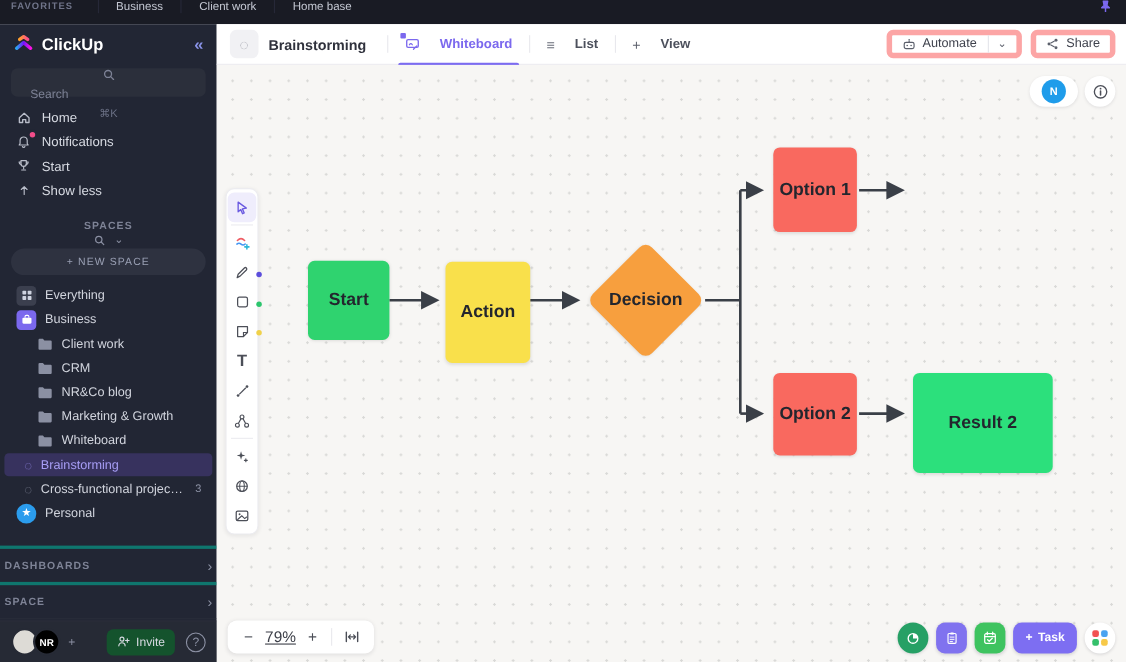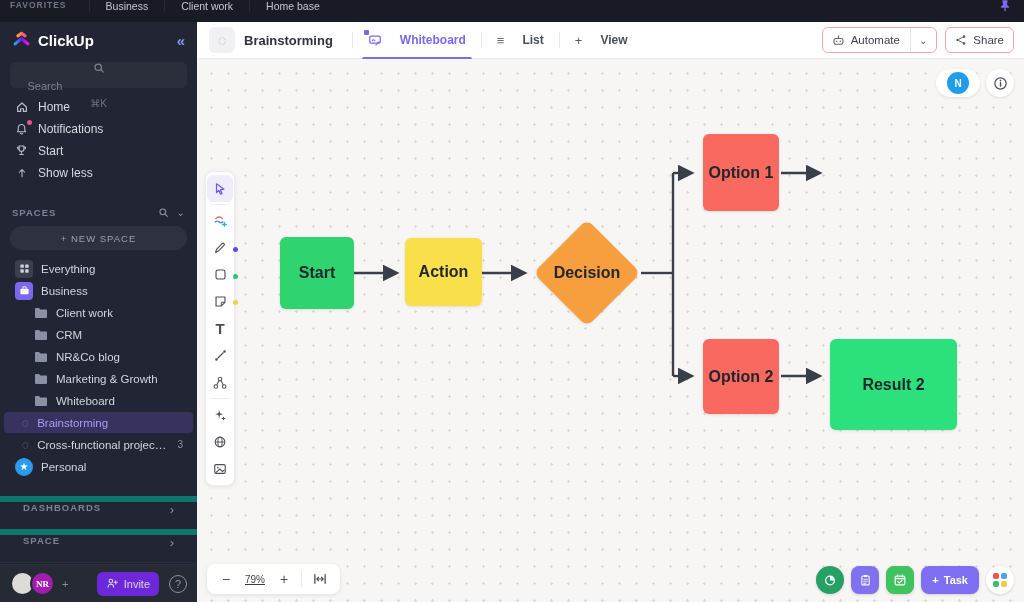--- a/index.html
+++ b/index.html
@@ -22,61 +22,61 @@
   .brand-row { height:36px; display:flex; align-items:center; padding:0 12px; }
   .brand-name { font-size:15px; font-weight:700; color:#fff; margin-left:7px; flex:1; }
   .collapse { color:#8a93e8; font-size:15px; font-weight:700; cursor:pointer; }
   .search-box { margin:4px 10px 8px; height:26px; background:#2b2f3b; border-radius:6px; display:flex; align-items:center; padding:0 8px; gap:6px; color:#7d8296;flex-direction:column; }
   .search-input { flex:1; background:transparent; border:0; outline:0; color:#c9ccd6; font-size:11px; min-width:0; }
   .search-input::placeholder { color:#7d8296; }
   .kbd { font-size:10px; color:#6c7186; }
   .nav-item { height:21px; display:flex; align-items:center; gap:9px; padding:0 14px; font-size:12px; color:#d7dae2; cursor:pointer; margin-bottom:1px; }
   .nav-ico { width:15px; display:flex; justify-content:center; color:#b9bdc9; position:relative; }
   .badge { position:absolute; top:-4px; right:-5px; width:9px; height:9px; border-radius:50%; background:#f24d8a; border:2px solid #222634; }
-  .spaces-head { margin-top:16px; height:24px; display:flex; align-items:center; padding:0 12px; }
+  .spaces-head { margin-top:16px; height:24px; display:flex; align-items:center; padding:0 12px;flex-direction:column; }
   .sec-label { font-size:9.5px; font-weight:700; letter-spacing:1px; color:#7e8396; flex:1; }
   .spaces-tools { display:flex; gap:8px; color:#8b90a3; align-items:center; }
   .new-space { margin:2px 10px 8px; height:24px; background:#2e3240; border-radius:13px; display:flex; align-items:center; justify-content:center; font-size:9.5px; letter-spacing:1px; color:#9aa0b4; cursor:pointer; }
   .sp-item { height:21px; display:flex; align-items:center; gap:8px; padding:0 10px 0 11px; font-size:12px; cursor:pointer; margin:0 4px 1px; border-radius:4px; color:#d2d5de; }
   .sp-item.ind1 { padding-left:30px; }
   .sp-item.ind05 { padding-left:18px; }
   .sp-item.active { background:#37325e; color:#a79ef5; }
   .chip { width:18px; height:18px; border-radius:4px; display:flex; align-items:center; justify-content:center; flex:0 0 18px; }
   .chip.gray { background:#3b3f4e; }
   .sp-ico { display:flex; align-items:center; color:#8b90a3; }
   .sp-label { flex:1; white-space:nowrap; overflow:hidden; text-overflow:ellipsis; font-size:11.5px; }
   .sp-count { font-size:10px; color:#8b90a3; }
   .dash-circle { font-size:12px; line-height:1; }
-  .side-section { height:33px; border-top:6px solid #0f766e; display:flex; align-items:flex-start; padding:0 23px; cursor:pointer; }
+  .side-section { height:33px; border-top:3px solid #0f766e; display:flex; align-items:center; padding:0 4px; cursor:pointer; }
   .side-section .sec-label { flex:1; }
   .chev { color:#8b90a3; font-size:13px; }
   .side-fill { flex:1; border-top:1px solid #2a2d3a; }
   .side-footer { height:38px; background:#262a35; border-top:1px solid #2a2d3a; display:flex; align-items:center; padding:0 10px; gap:4px; }
   .av { width:25px; height:25px; border-radius:50%; border:2px solid #262a35; display:flex; align-items:center; justify-content:center; font-size:9px; font-weight:700; }
   .av1 { background:#dddbd6; color:#555; }
-  .av2 { background:#a21caf; color:#fff; margin-left:-9px; position:relative;font-family:Liberation Serif, serif; }
+  .av2 { background:#000000; color:#fff; margin-left:-9px; position:relative; }
   .plus-sm { color:#8b90a3; font-size:11px; margin-left:3px; }
   .footer-spacer { flex:1; }
-  .invite-btn { height:24px; background:#6d28d9; border-radius:6px; display:flex; align-items:center; gap:5px; padding:0 9px; font-size:11px; color:#d7dae2; cursor:pointer; }
+  .invite-btn { height:24px; background:#14532d; border-radius:6px; display:flex; align-items:center; gap:5px; padding:0 9px; font-size:11px; color:#d7dae2; cursor:pointer; }
   .help-btn { width:18px; height:18px; border-radius:50%; border:1.5px solid #8b90a3; color:#8b90a3; font-size:11px; display:flex; align-items:center; justify-content:center; margin-left:6px; cursor:pointer; }
 
   
   .main { flex:1; display:flex; flex-direction:column; min-width:0; }
   .viewbar { height:37px; background:#fff; border-bottom:1px solid #ebebf0; display:flex; align-items:center; padding:0 10px 0 12px; flex:0 0 37px; }
   .title-chip { width:26px; height:26px; border-radius:6px; background:#f1f1f4; color:#9a9ca6; display:flex; align-items:center; justify-content:center; font-size:14px; }
   .vb-title { font-size:13px; font-weight:700; color:#2f313c; margin:0 10px 0 9px; }
   .vb-div { width:1px; height:16px; background:#e8e8ed; margin:0 9px; }
   .vb-tab { position:relative; height:37px; display:flex; align-items:center; gap:18px; padding:0 6px; font-size:12px; font-weight:600; color:#4c505c; cursor:pointer; }
   .vb-tab.active { color:#7b68ee; }
   .vb-tab.active .underline { position:absolute; left:0; right:0; bottom:-1px; height:3px; background:#7c6cf0; border-radius:2px 2px 0 0; }
   .pin-dot { position:absolute; top:8px; left:2px; width:5px; height:5px; background:#7b68ee; border-radius:1px; }
   .list-glyph { font-size:13px; color:#6a6e7a; }
   .plus-glyph { font-size:13px; color:#5b5f6b; font-weight:400; }
   .vb-spacer { flex:1; }
-  .pill-btn { height:26px; border:1px solid #fca5a5; border-radius:6px; display:flex; align-items:center; padding:0 9px; gap:6px; font-size:11.5px; color:#3f424d; background:#fff; cursor:pointer; }
+  .pill-btn { height:26px; border:5px solid #fca5a5; border-radius:6px; display:flex; align-items:center; padding:0 9px; gap:6px; font-size:11.5px; color:#3f424d; background:#fff; cursor:pointer; }
   .pill-btn .inner-sep { width:1px; align-self:stretch; background:#e4e5ea; margin:0 2px 0 4px; }
   .pill-btn .chev-sm { color:#5b5f6b; font-size:10px; }
   .vb-gap { width:8px; }
 
   
   .canvas { position:relative; flex:1; background:#f7f6f4;
     background-image:radial-gradient(#d9d9d7 1px, transparent 1.3px);
     background-size:17px 17px; background-position:6px 6px; overflow:hidden; }
 
   .edges { position:absolute; left:0; top:0; }
@@ -96,21 +96,21 @@
 
   
   .presence { position:absolute; top:10px; right:10px; display:flex; gap:6px; align-items:center; }
   .presence-pill { height:28px; min-width:44px; background:#fff; border-radius:15px; box-shadow:0 1px 3px rgba(20,20,40,0.10); display:flex; align-items:center; justify-content:center; }
   .presence-av { width:22px; height:22px; border-radius:50%; background:#1f9cea; color:#fff; font-size:10px; font-weight:700; display:flex; align-items:center; justify-content:center; }
   .info-circle { width:28px; height:28px; border-radius:50%; background:#fff; box-shadow:0 1px 3px rgba(20,20,40,0.10); display:flex; align-items:center; justify-content:center; color:#4c4f58; cursor:pointer; }
 
   
   .zoom-pill { position:absolute; left:10px; bottom:8px; height:30px; background:#fff; border-radius:8px; box-shadow:0 1px 4px rgba(20,20,40,0.10); display:flex; align-items:center; padding:0 6px; }
   .zoom-btn { width:26px; height:26px; display:flex; align-items:center; justify-content:center; font-size:14px; color:#4b4e57; cursor:pointer; }
-  .zoom-val { font-size:10px; color:#3c3f48; min-width:32px; text-align:center;text-decoration:underline; }
+  .zoom-val { font-size:14px; color:#3c3f48; min-width:32px; text-align:center;text-decoration:underline; }
   .zoom-sep { width:1px; height:16px; background:#e8e8ed; margin:0 4px; }
   .fit-btn { width:28px; height:26px; display:flex; align-items:center; justify-content:center; color:#4b4e57; cursor:pointer; }
 
   
   .br-cluster { position:absolute; right:10px; bottom:8px; display:flex; gap:7px; align-items:center; }
   .qb { width:28px; height:28px; display:flex; align-items:center; justify-content:center; color:#fff; cursor:pointer; box-shadow:0 1px 3px rgba(20,20,40,0.15); }
   .qb.circle { border-radius:50%; }
   .qb.rounded { border-radius:8px; }
   .task-btn { height:28px; border-radius:8px; background:#7d6ef2; color:#fff; display:flex; align-items:center; gap:5px; padding:0 11px; font-size:11px; font-weight:600; cursor:pointer; box-shadow:0 1px 3px rgba(20,20,40,0.15); }
   .apps-btn { width:28px; height:28px; border-radius:50%; background:#fff; box-shadow:0 1px 3px rgba(20,20,40,0.15); display:grid; grid-template-columns:6px 6px; grid-gap:2px; align-content:center; justify-content:center; cursor:pointer; }
@@ -395,21 +395,21 @@
             <path d="M476 114 H494" marker-end="url(#ah)"></path>
             <path d="M476 317 H494" marker-end="url(#ah)"></path>
             <path d="M584 114 H622" marker-end="url(#ah)"></path>
             <path d="M584 317 H622" marker-end="url(#ah)"></path>
           </g>
         </svg>
 
         <div class="node" style="left: 83px; top: 178px; width: 74px; height: 72px; background: rgb(47, 211, 111);">
           <span>Start</span>
         </div>
-        <div class="node" style="left: 208px; top: 179px; width: 77px; height: 68px; background: rgb(249, 224, 75); text-align: center;">
+        <div class="node" style="left: 208px; top: 179px; width: 77px; height: 92px; background: rgb(249, 224, 75); text-align: center;">
           <span>Action</span>
         </div>
         <div class="diamond-wrap" style="left:336px; top:160px;">
           <div class="diamond" style="background: rgb(247, 159, 62);"></div>
           <span class="dm-label">Decision</span>
         </div>
         <div class="node" style="left: 506px; top: 75px; width: 76px; height: 77px; background: rgb(249, 105, 95);">
           <span>Option 1</span>
         </div>
         <div class="node" style="left: 506px; top: 280px; width: 76px; height: 75px; background: rgb(249, 105, 95);">

